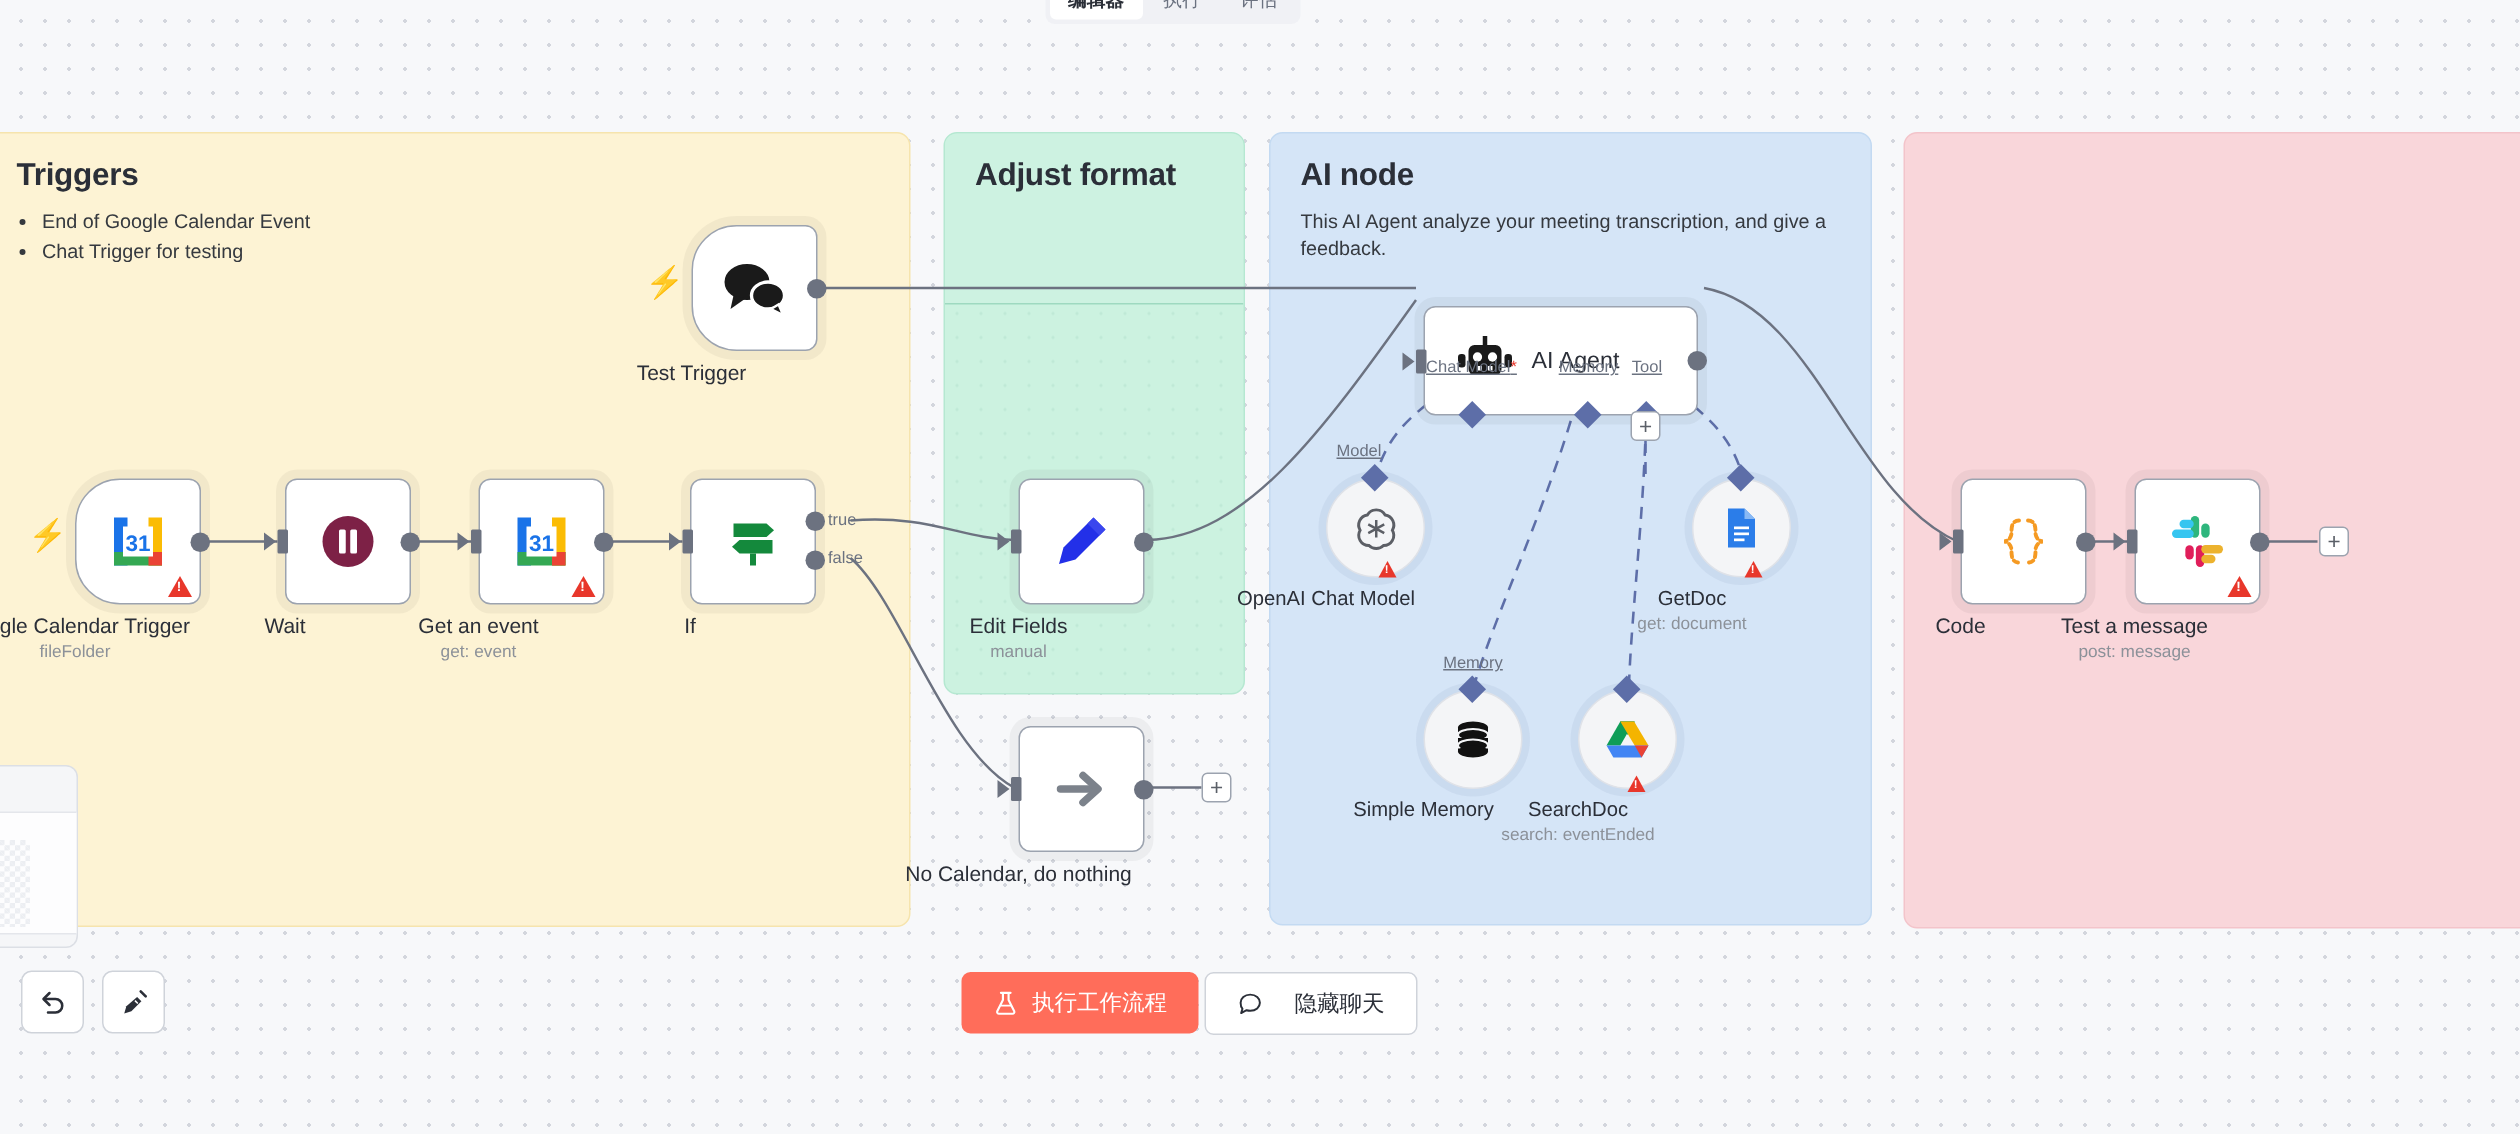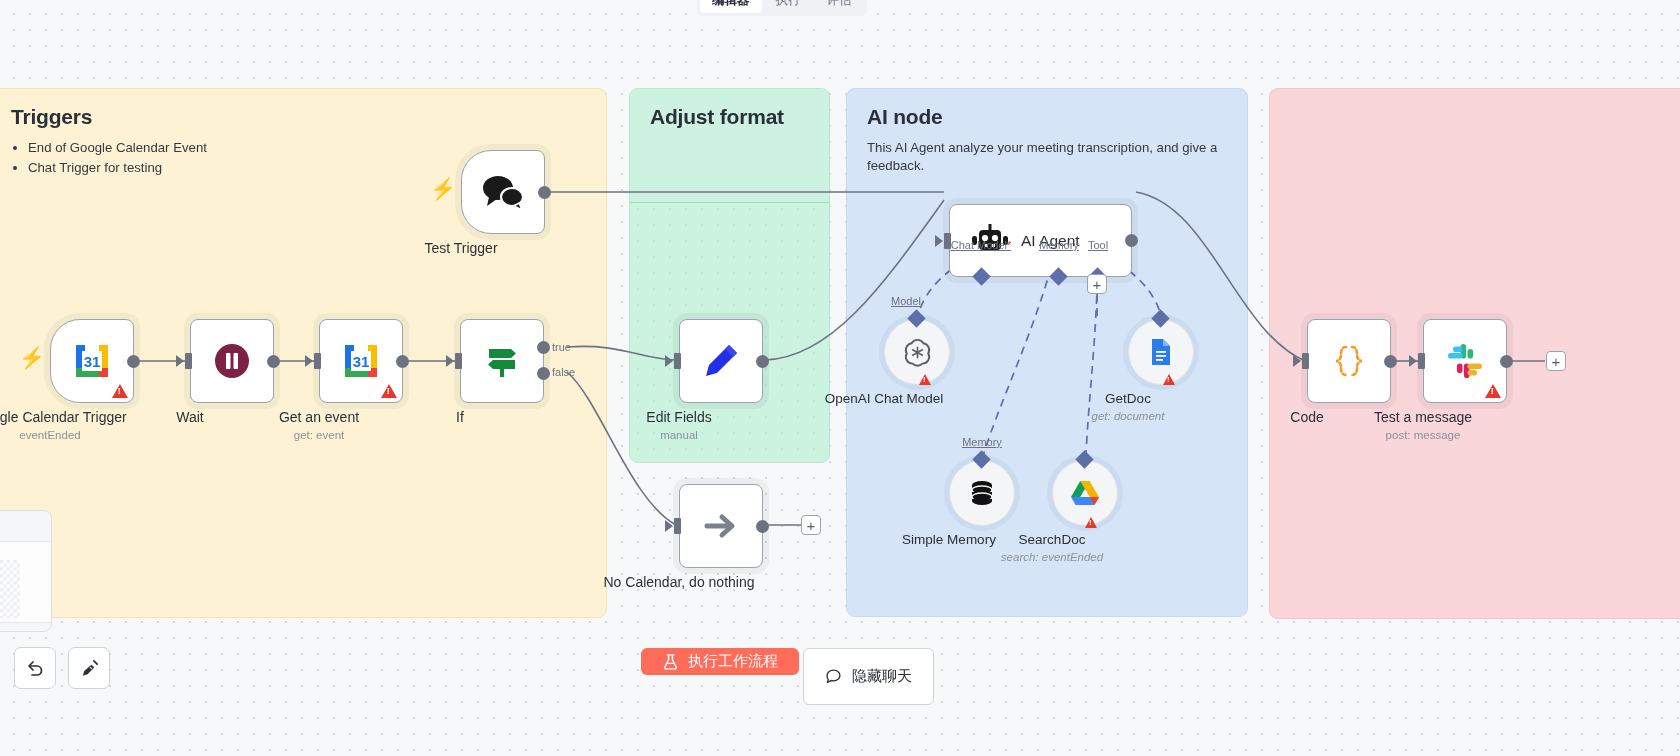--- a/index.html
+++ b/index.html
@@ -158,21 +158,21 @@
     background: #f4f5f7; border: 1.6px solid #dfe2e8;
     display: flex; align-items: center; justify-content: center;
     box-shadow: 0 0 0 5px rgba(150,170,200,0.16);
   }
   .sublabel {
     position: absolute; left: 50%; transform: translateX(-50%);
     top: 72px; white-space: nowrap; font-size: 13.5px; color: #2b2f38;
   }
   .subsub {
     position: absolute; left: 50%; transform: translateX(-50%);
-    top: 91px; white-space: nowrap; font-size: 11.5px; color: #8c9199; font-style: italic;
+    top: 91px; white-space: nowrap; font-size: 11.5px; color: #8c9199;
   }
 
   
   .conn-label {
     position: absolute; font-size: 11px; color: #6b7280;
     background: transparent; white-space: nowrap;
   }
 
   
   #ghost-panel {
@@ -196,30 +196,30 @@
   .tool-btn {
     position: absolute; width: 42px; height: 42px;
     background: #ffffff; border: 1px solid #cfd3da; border-radius: 7px;
     display: flex; align-items: center; justify-content: center;
   }
   #btn-undo { left: 14px; top: 647px; }
   #btn-tidy { left: 68px; top: 647px; }
 
   #btn-execute {
     position: absolute; left: 641px; top: 648px;
-    height: 27px; padding: 0 21px; border: none; border-radius: 6px;
+    height: 41px; padding: 0 21px; border: none; border-radius: 6px;
     background: #ff6d5a; color: #ffffff; font-size: 15px;
     display: flex; align-items: center; gap: 9px; cursor: pointer;
     font-family: "Liberation Sans", sans-serif;
   }
   #btn-hidechat {
     position: absolute; left: 803px; top: 648px;
-    height: 57px; padding: 0 21px; border: 1px solid #cfd3da; border-radius: 6px;
+    height: 42px; padding: 0 21px; border: 1px solid #cfd3da; border-radius: 6px;
     background: #ffffff; color: #2b2f38; font-size: 15px;
-    display: flex; align-items: center; gap: 10px; cursor: pointer;
+    display: flex; align-items: center; gap: 21px; cursor: pointer;
     font-family: "Liberation Sans", sans-serif;
   }
 
   svg.wires { position: absolute; left: 0; top: 0; width: 1680px; height: 756px;
               pointer-events: none; z-index: 5; }
   .nodelayer { position: absolute; left:0; top:0; width:1680px; height:756px; z-index: 10;}
 </style>
 </head>
 <body>
 
@@ -314,21 +314,21 @@
           <rect x="27" y="4" width="9" height="32" fill="#fbbc04"></rect>
           <rect x="4" y="27" width="32" height="9" fill="#34a853"></rect>
           <rect x="27" y="27" width="9" height="9" fill="#ea4335"></rect>
           <rect x="10" y="10" width="20" height="20" fill="#ffffff"></rect>
           <text x="20" y="26" font-size="15" font-family="Liberation Sans, sans-serif" fill="#1a73e8" text-anchor="middle" font-weight="bold">31</text>
         </svg>
         <div class="warn"></div>
         <div class="dot-out"></div>
       </div>
       <div class="node-label">Google Calendar Trigger</div>
-      <div class="node-sub">eventEnded</div>
+      <div class="node-sub">fileFolder</div>
     </div>
 
     <div class="node-wrap" style="left:190px; top:319px;">
       <div class="node">
         <div class="arrow-in"></div>
         <div class="port-in"></div>
         <svg width="40" height="40" viewBox="0 0 40 40">
           <circle cx="20" cy="20" r="17" fill="#7d2146"></circle>
           <rect x="14" y="12" width="4.5" height="16" rx="1" fill="#ffffff"></rect>
           <rect x="21.5" y="12" width="4.5" height="16" rx="1" fill="#ffffff"></rect>

